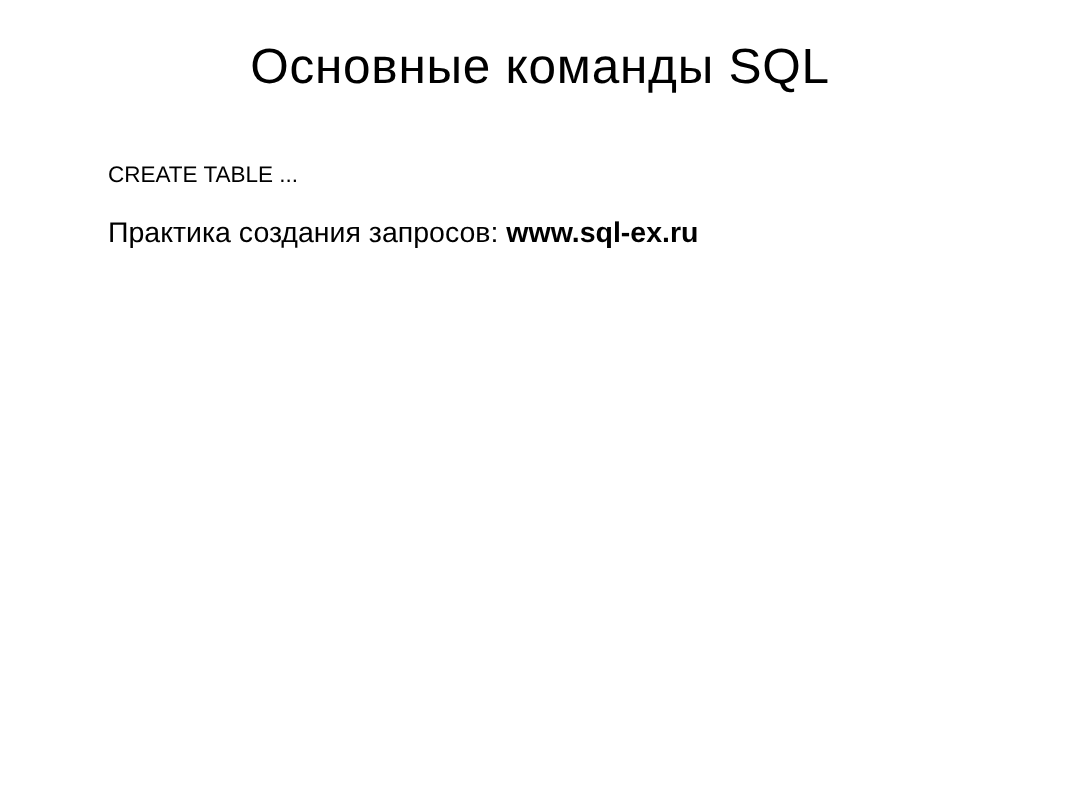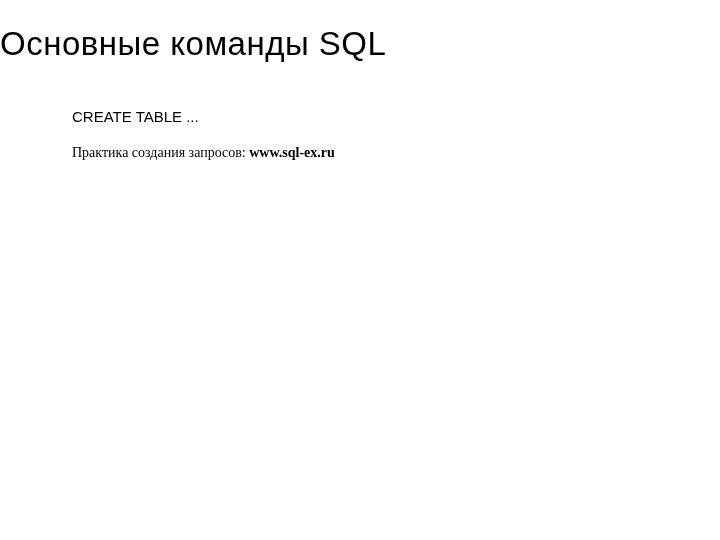--- a/index.html
+++ b/index.html
@@ -16,35 +16,35 @@
       position: relative;
     }
     .slide {
       width: 100%;
       height: 100%;
       padding: 25px 0 0 0;
     }
     .title {
       font-size: 33px;
       font-weight: 400;
+      text-align: center;
       margin-bottom: 45px;
       letter-spacing: 0.5px;
     }
     .content {
       padding-left: 72px;
     }
     .command {
       font-size: 15px;
       margin-bottom: 20px;
       font-weight: 400;
     }
     .practice {
-      font-size: 14px;
+      font-size: 19px;
       margin-top: 15px;
-      font-family: Liberation Serif, serif;
     }
     .practice-link {
       font-weight: bold;
     }
   </style>
 </head>
 <body>
 
 <div class="slide">
   <h1 class="title">Основные команды SQL</h1>

